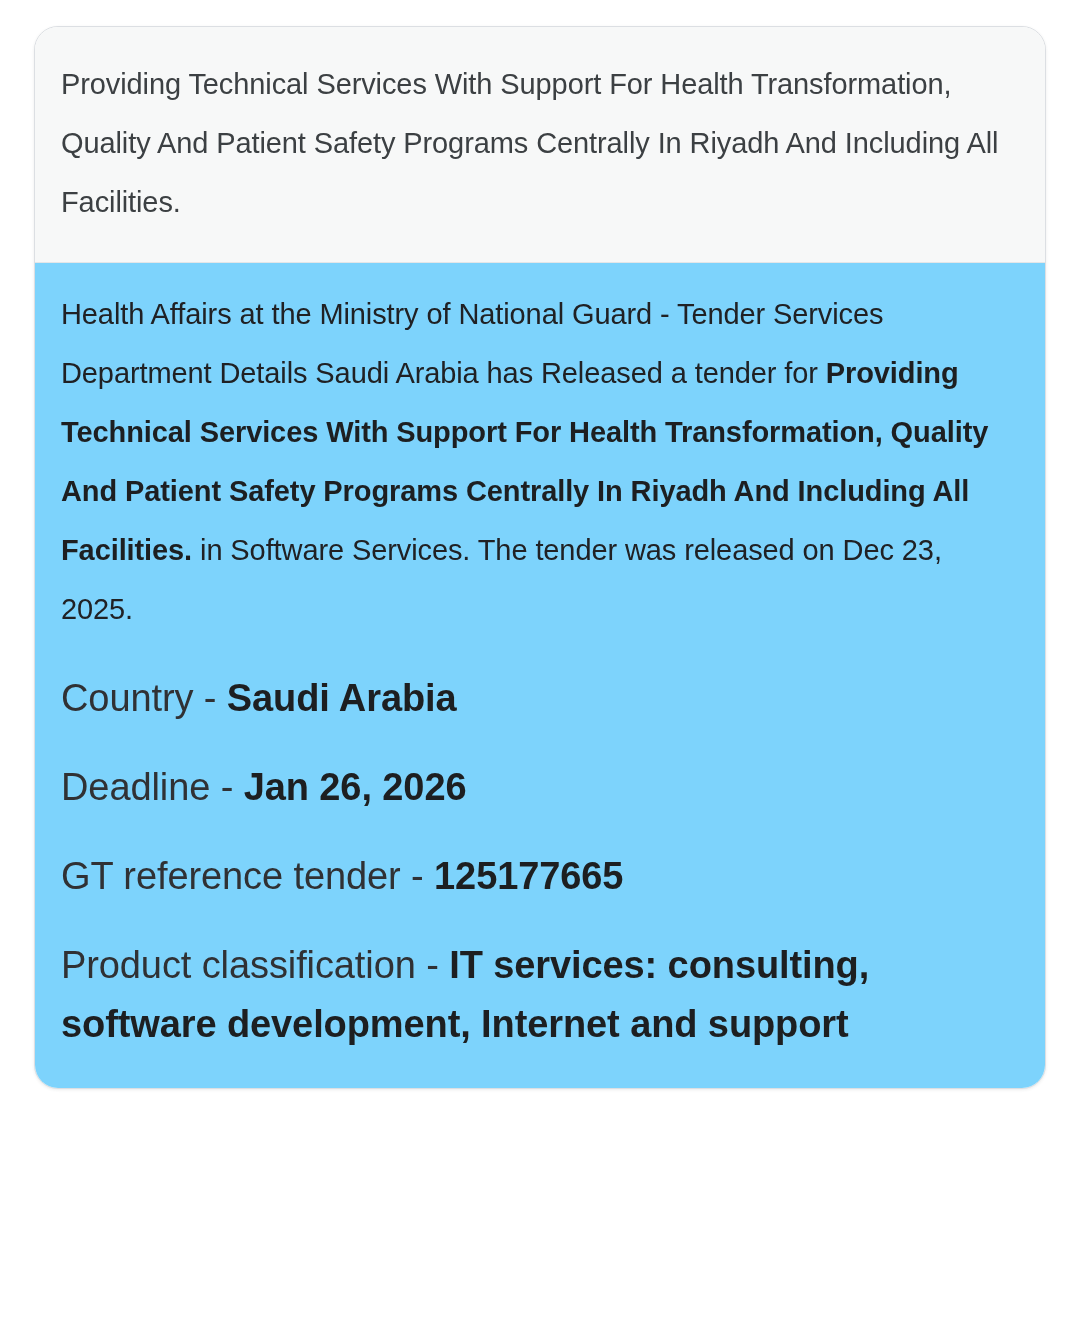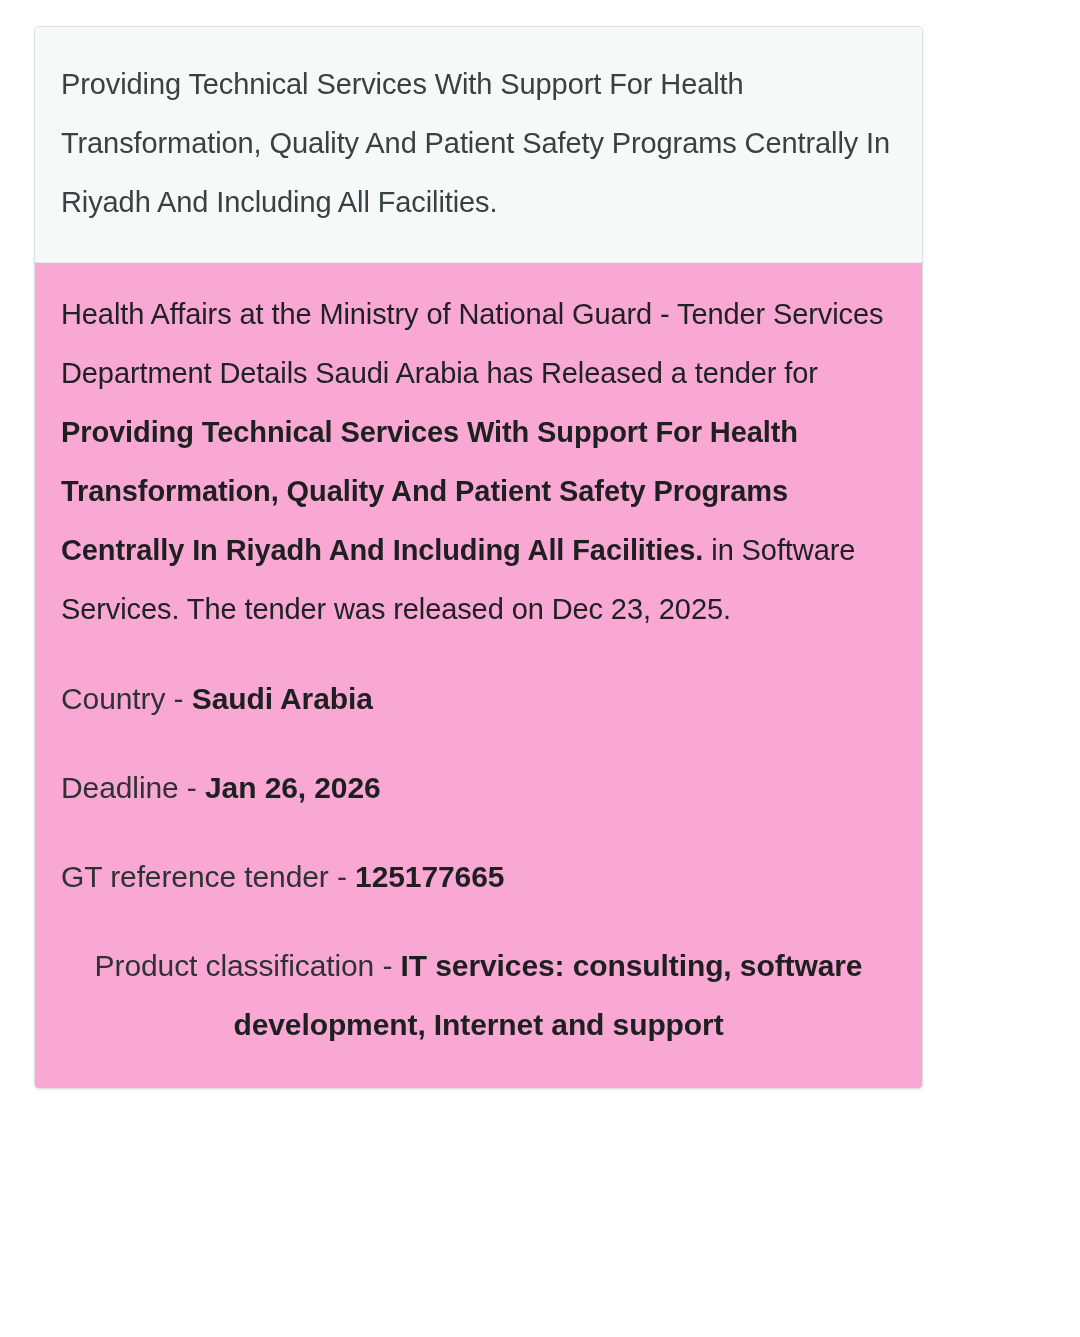--- a/index.html
+++ b/index.html
@@ -18,23 +18,23 @@
   .page {
     position: relative;
     width: 1080px;
     height: 1337px;
     box-sizing: border-box;
     padding: 26px 34px 27px 34px;
   }
 
   .tender-card {
     box-sizing: border-box;
-    width: 889px;
+    width: 1012px;
     border: 1px solid #dcdfe3;
-    border-radius: 5px;
+    border-radius: 24px;
     background: #ffffff;
     box-shadow: 0 1px 3px rgba(60, 64, 67, 0.10);
     overflow: hidden;
   }
 
   
   .card-header {
     box-sizing: border-box;
     background: #f7f8f8;
     border-bottom: 1px solid #e4e6e8;
@@ -45,21 +45,21 @@
     font-size: 29px;
     font-weight: 400;
     line-height: 59px;
     color: #3c4043;
     letter-spacing: -0.1px;
   }
 
   
   .card-body {
     box-sizing: border-box;
-    background: #f9a8d4;
+    background: #7dd3fc;
     padding: 22px 26px 34px 26px;
   }
 
   .body-block {
     margin: 0 0 30px 0;
     font-size: 29px;
     line-height: 59px;
     color: #202124;
     letter-spacing: -0.1px;
     font-weight: 400;
@@ -69,29 +69,28 @@
   }
 
   .body-block b,
   .field-value {
     font-weight: 700;
     color: #1d1f21;
   }
 
   .field-row {
     margin: 0 0 30px 0;
-    font-size: 30px;
+    font-size: 38px;
     line-height: 59px;
     color: #202124;
     letter-spacing: -0.1px;
     font-weight: 400;
   }
   .field-row:last-child {
     margin-bottom: 0;
-    text-align: center;
   }
   .field-label {
     font-weight: 400;
     color: #303134;
   }
   .field-sep {
     font-weight: 400;
     color: #303134;
   }
 </style>

